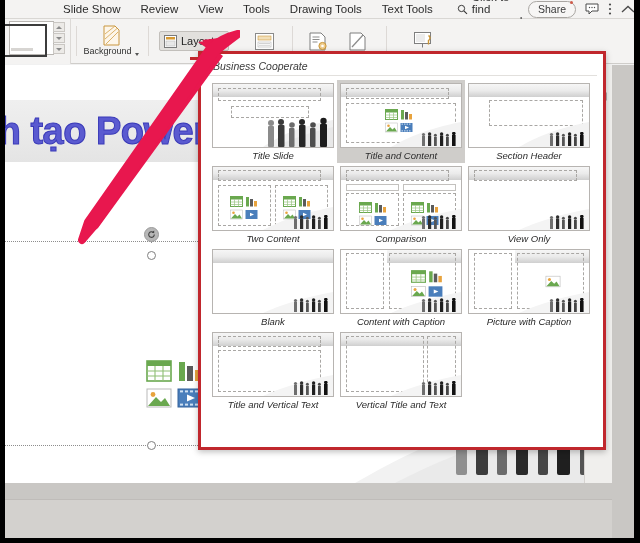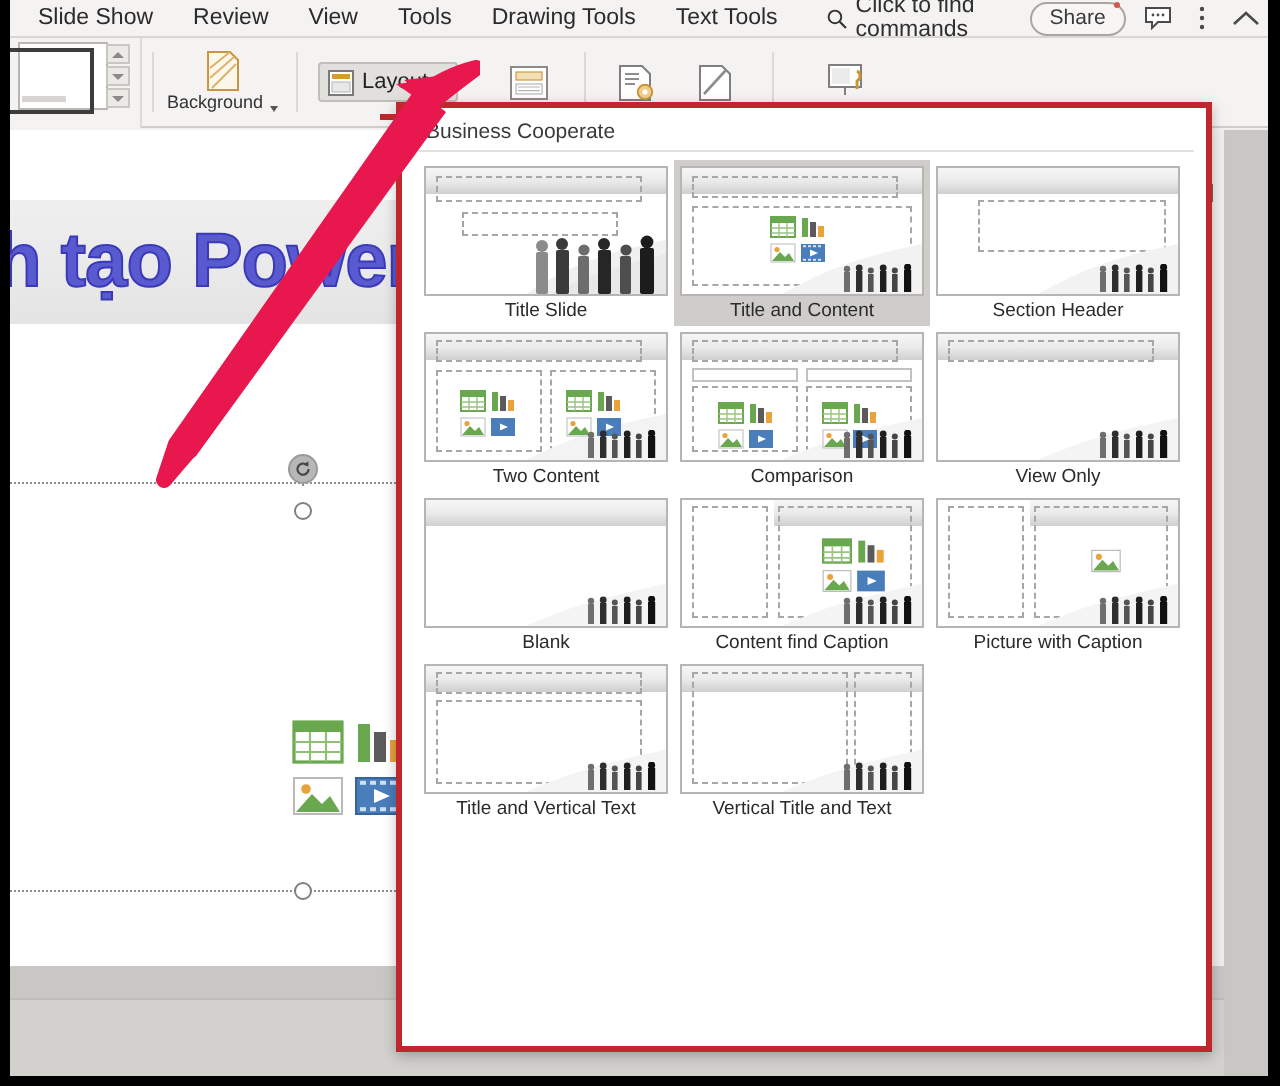--- a/index.html
+++ b/index.html
@@ -13,21 +13,21 @@
 
   
   .frame-l { position:absolute; left:0; top:0; width:5px; height:543px; background:#000; z-index:60; }
   .frame-r { position:absolute; right:0; top:0; width:6px; height:543px; background:#000; z-index:60; }
   .frame-b { position:absolute; left:0; bottom:0; width:640px; height:5px; background:#000; z-index:60; }
 
   
   .menubar {
     position:absolute; left:5px; top:0; right:6px; height:19px;
     background:#f4f3f2; border-bottom:1px solid #d9d7d4;
-    display:flex; align-items:center;
+    display:flex; align-items:center;padding-left:44px;
   }
   .menu-item {
     font-size:11.5px; color:#2b2b2b; padding:0 10px; white-space:nowrap; line-height:19px;
   }
   .menu-item:first-child { padding-left:14px; }
   .find-box { display:flex; align-items:center; gap:4px; margin-left:14px; }
   .find-txt { font-size:11.5px; color:#2f2f2f; }
   .mag { width:11px; height:11px; flex:none; }
   .share-pill {
     margin-left:auto; border:1px solid #a9a6a2; border-radius:9px;
@@ -132,23 +132,24 @@
   .vscroll { position:absolute; right:0; top:50px; width:28px; bottom:0; }
   .vs-mark { width:10px; height:2px; background:#c6c3c0; margin:0 auto 4px; }
 
   .status-strip {
     position:absolute; left:0; bottom:0; width:607px; height:39px; background:#d3d1ce;
     border-top:1px solid #bfbcb9;
   }
 
   
   .gallery {
-    position:absolute; left:198px; top:51px; width:408px; height:475px;
+    position:absolute; left:198px; top:51px; width:408px; height:399px;
     background:#ffffff; border:3px solid #c0272d; z-index:40;
     box-shadow:0 2px 6px rgba(0,0,0,.25);
+    font-style:italic;
   }
   .gal-inner { position:absolute; inset:0; background:#fff; padding:4px 6px 0 8px; overflow:hidden; }
   .gal-head {
     font-size:10.5px; color:#3a3a3a; padding:2px 0 3px 4px;
     border-bottom:1px solid #e2e0dd; margin-bottom:4px;
   }
   .gal-rows { display:flex; flex-direction:column; }
   .gal-row { display:flex; gap:0; }
   .gal-cell { width:128px; padding:3px 3px 2px; }
   .gal-cell.sel { background:#cfcdca; }
@@ -909,21 +910,21 @@
                 <g fill="#454545">
                     <rect x="25" y="5" width="2.8" height="9"></rect>
                     <circle cx="26.4" cy="3.2" r="1.5"></circle>
                   </g>
                 <g fill="#111">
                     <rect x="31" y="3" width="3.6" height="11"></rect>
                     <circle cx="32.8" cy="1.6" r="1.8"></circle>
                   </g>
               </svg>
             </div>
-            <div class="gal-cap">Content find Caption</div>
+            <div class="gal-cap">Content with Caption</div>
           </div>
 
           <div class="gal-cell">
             <div class="gal-thumb">
               <div class="t-band" style="left:46px;width:76px;"></div>
               <div class="t-dash" style="left:5px;top:3px;width:38px;bottom:4px;"></div>
               <div class="t-dash" style="left:48px;top:3px;right:5px;bottom:4px;"></div>
               <svg class="t-swoosh" viewBox="0 0 70 34" preserveAspectRatio="none">
                   <path d="M0 34 C18 26 35 20 70 13 L70 34 Z" fill="#f4f4f4"></path>
                 </svg>

